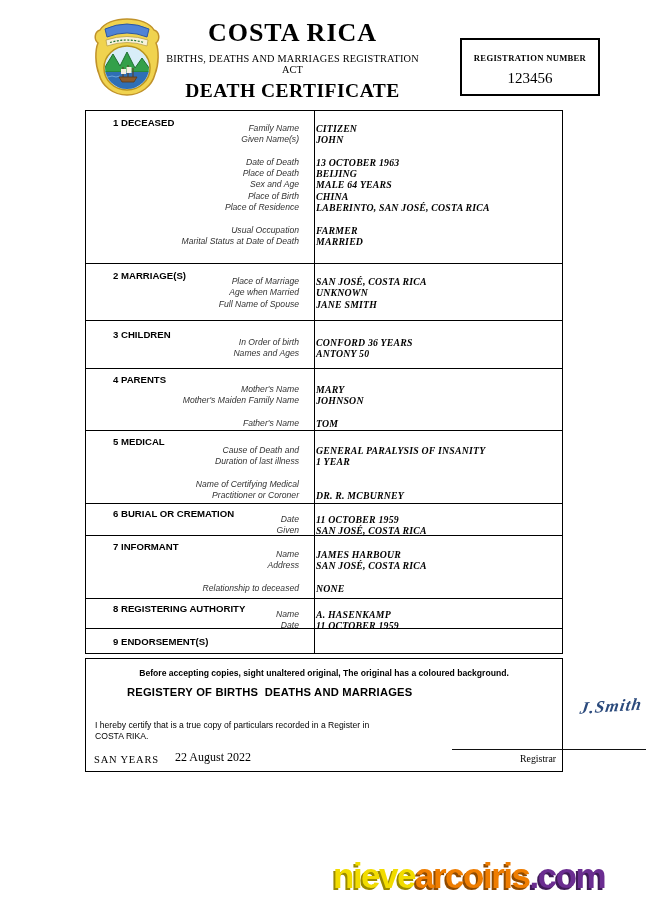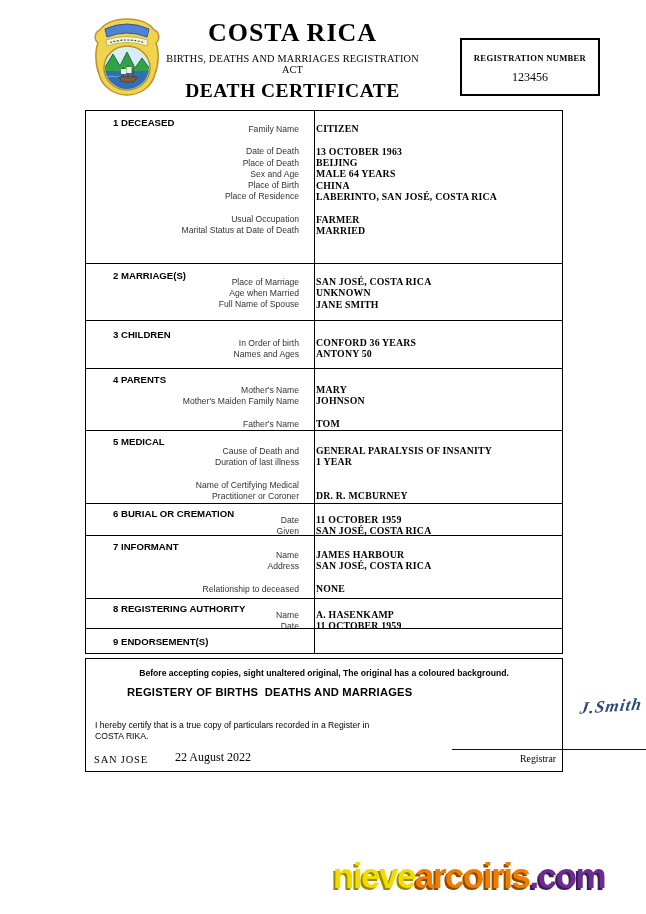--- a/index.html
+++ b/index.html
@@ -11,31 +11,31 @@
   .title-block{position:absolute;left:165px;top:20px;width:255px;text-align:center;}
   .country-title{font-family:"Liberation Serif",serif;font-weight:bold;font-size:26px;
                  letter-spacing:1px;line-height:26px;}
   .act-line{font-family:"Liberation Serif",serif;font-size:10.3px;margin-top:7px;letter-spacing:.2px;}
   .doc-title{font-family:"Liberation Serif",serif;font-weight:bold;font-size:19.5px;
              margin-top:5px;letter-spacing:.5px;}
   .reg-box{position:absolute;left:424px;top:38px;width:136px;height:54px;border:2px solid #000;
            text-align:center;margin-left:36px;}
   .reg-label{font-family:"Liberation Serif",serif;font-weight:bold;font-size:8.6px;
              margin-top:13px;letter-spacing:.3px;}
-  .reg-number{font-family:"Liberation Serif",serif;font-size:12px;margin-top:7px;}
+  .reg-number{font-family:"Liberation Serif",serif;font-size:15px;margin-top:7px;}
 
   
   .cert-table{position:absolute;left:85px;top:110px;width:478px;border:1.5px solid #000;
               box-sizing:border-box;background:#fff;}
   .sec{position:relative;box-sizing:border-box;}
   .sec + .sec{border-top:1px solid #000;}
   .sec::before{content:"";position:absolute;left:228px;top:0;bottom:0;width:1px;background:#000;}
   .sec-title{position:absolute;left:7px;font-size:9.6px;font-weight:bold;white-space:nowrap;margin-left:20px;}
   .rows{box-sizing:border-box;}
-  .row{display:flex;align-items:center;height:11.3px;}
+  .row{display:flex;align-items:flex-start;height:11.3px;font-style:italic;}
   .row.gap{margin-top:11.3px;}
   .lbl{width:221px;padding-right:8px;text-align:right;font-size:8.6px;color:#333;
        white-space:nowrap;box-sizing:border-box;}
   .val{padding-left:9px;font-family:"Liberation Serif",serif;font-weight:bold;font-size:9.8px;
        color:#000;white-space:nowrap;letter-spacing:.2px;}
 
   
   .footer-box{position:absolute;left:85px;top:658px;width:478px;height:114px;
               border:1.5px solid #000;box-sizing:border-box;}
   .notice{position:absolute;top:9px;left:0;right:0;text-align:center;font-size:8.6px;
@@ -103,20 +103,24 @@
 
   <div class="cert-table">
 
     <section class="sec" style="height:152px">
       <div class="sec-title" style="top:6px">1 DECEASED</div>
       <div class="rows" style="padding-top:12px">
         <div class="row">
             <div class="lbl">Family Name</div>
             <div class="val">CITIZEN</div>
           </div>
+        <div class="row">
+            <div class="lbl">Given Name(s)</div>
+            <div class="val">JOHN</div>
+          </div>
         <div class="row gap">
             <div class="lbl">Date of Death</div>
             <div class="val">13 OCTOBER 1963</div>
           </div>
         <div class="row">
             <div class="lbl">Place of Death</div>
             <div class="val">BEIJING</div>
           </div>
         <div class="row">
             <div class="lbl">Sex and Age</div>
@@ -266,19 +270,19 @@
   </div>
 
   <div class="footer-box">
     <div class="notice">Before accepting copies, sight unaltered original, The original has a coloured background.</div>
     <div class="registry-title">REGISTERY OF BIRTHS  DEATHS AND MARRIAGES</div>
     <div class="certify">I hereby certify that is a true copy of particulars recorded in a  Register in
 COSTA RIKA.</div>
     <div class="signature">J.Smith</div>
     <div class="sig-line"></div>
     <div class="registrar">Registrar</div>
-    <div class="place">SAN JOSE</div>
+    <div class="place">SAN YEARS</div>
     <div class="cert-date">22 August 2022</div>
   </div>
 
   <div class="watermark"><span class="wm-1">nieve</span><span class="wm-2">arcoiris</span><span class="wm-3">.com</span></div>
 
 </div>
 
 </body></html>

